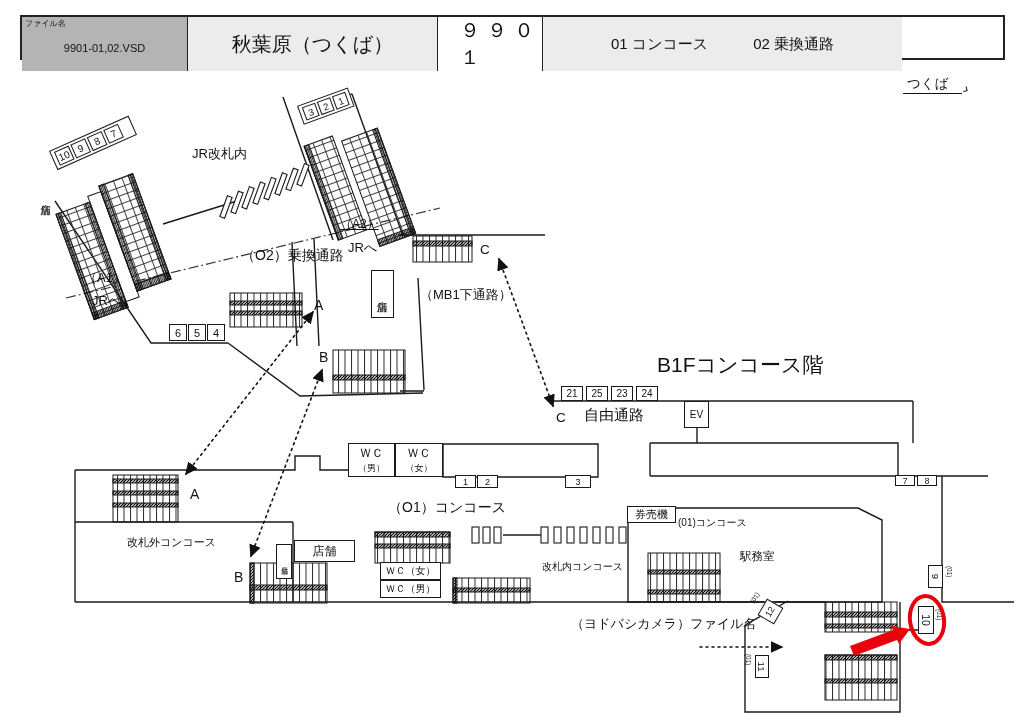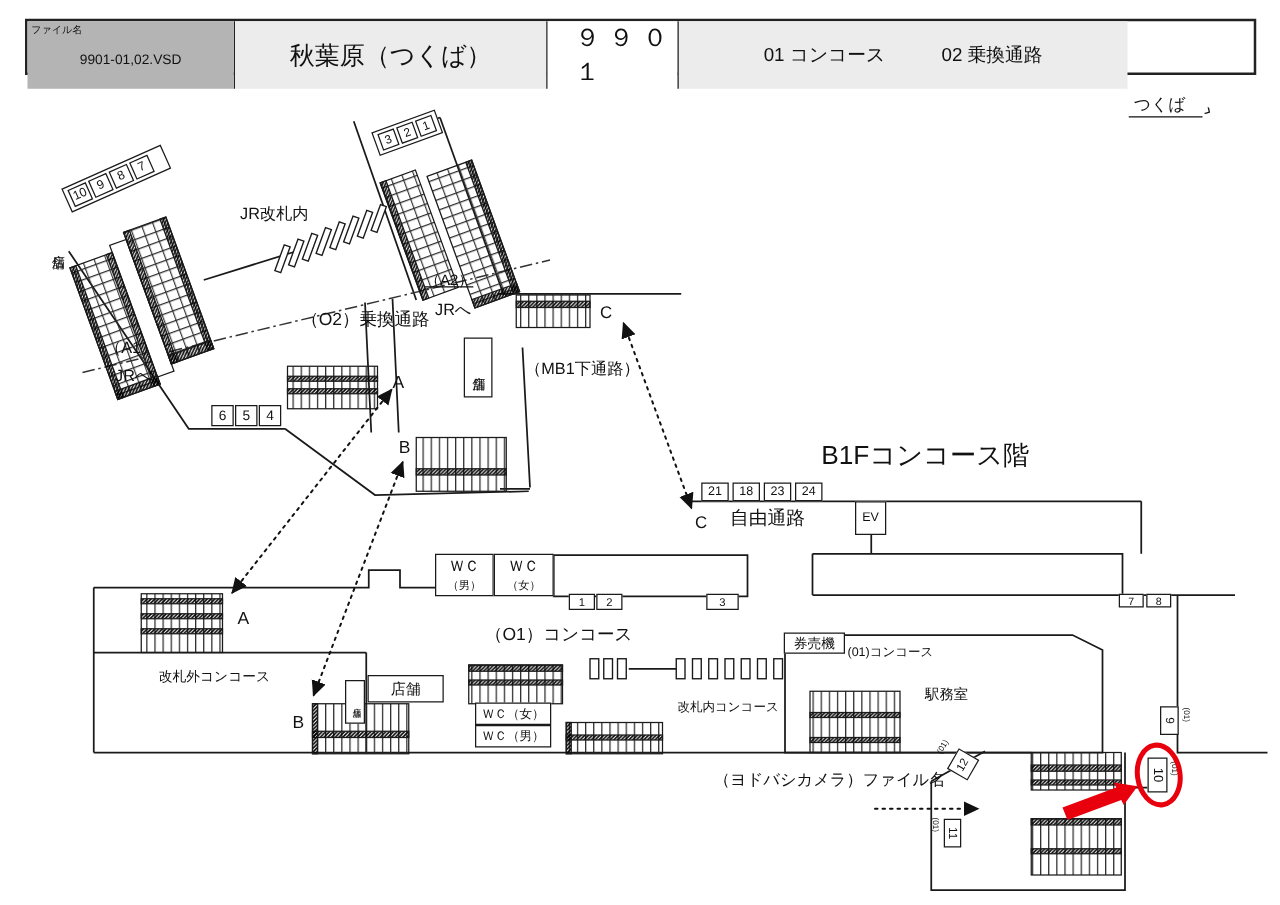--- a/index.html
+++ b/index.html
@@ -188,21 +188,21 @@
     <div class="cell-code">９９０１</div>
     <div class="cell-sheet">
       <span>01 コンコース</span>
       <span>02 乗換通路</span>
     </div>
   </div>
 
   <div class="lbl" style="left:903px;top:76px;font-size:13.5px;border-bottom:1.5px solid #111;padding:0 14px 1px 4px;">つくば</div>
   <div class="lbl" style="left:964px;top:80px;font-size:15px;transform:rotate(30deg);">›</div>
 
-  <div class="lbl" style="left:192px;top:164px;font-size:13px;">JR改札内</div>
+  <div class="lbl" style="left:192px;top:147px;font-size:13px;">JR改札内</div>
   <div class="lbl" style="left:84px;top:271px;font-size:13px;">（A1）</div>
   <div class="lbl" style="left:92px;top:294px;font-size:13px;">JRへ</div>
   <div class="lbl" style="left:340px;top:218px;font-size:12px;text-decoration:underline;">（A2）</div>
   <div class="lbl" style="left:348px;top:241px;font-size:13px;">JRへ</div>
   <div class="lbl" style="left:241px;top:247px;font-size:14px;">（O2）乗換通路</div>
   <div class="lbl" style="left:420px;top:288px;font-size:13px;">（MB1下通路）</div>
   <div class="lbl" style="left:657px;top:353px;font-size:21px;">B1Fコンコース階</div>
   <div class="lbl" style="left:584px;top:406px;font-size:15px;">自由通路</div>
   <div class="lbl" style="left:388px;top:499px;font-size:14px;">（O1）コンコース</div>
   <div class="lbl" style="left:127px;top:536px;font-size:11px;">改札外コンコース</div>
@@ -249,21 +249,21 @@
     <div class="b" style="width:14px;height:14px;font-size:9.5px;">2</div>
     <div class="b" style="width:14px;height:14px;font-size:9.5px;">1</div>
   </div>
   <div class="brow nob" style="left:169px;top:324px;">
     <div class="b" style="width:18px;height:17px;font-size:11px;">6</div>
     <div class="b" style="width:18px;height:17px;font-size:11px;">5</div>
     <div class="b" style="width:18px;height:17px;font-size:11px;">4</div>
   </div>
   <div class="brow nob" style="left:561px;top:386px;gap:3px;">
     <div class="b" style="width:22px;height:15px;font-size:10px;">21</div>
-    <div class="b" style="width:22px;height:15px;font-size:10px;">18</div>
+    <div class="b" style="width:22px;height:15px;font-size:10px;">25</div>
     <div class="b" style="width:22px;height:15px;font-size:10px;">23</div>
     <div class="b" style="width:22px;height:15px;font-size:10px;">24</div>
   </div>
   <div class="brow nob" style="left:455px;top:475px;">
     <div class="b" style="width:21px;height:13px;font-size:9px;">1</div>
     <div class="b" style="width:21px;height:13px;font-size:9px;">2</div>
   </div>
   <div class="box" style="left:565px;top:475px;width:26px;height:13px;font-size:9px;">3</div>
   <div class="brow nob" style="left:895px;top:475px;gap:2px;">
     <div class="b" style="width:20px;height:11px;font-size:8.5px;">7</div>

